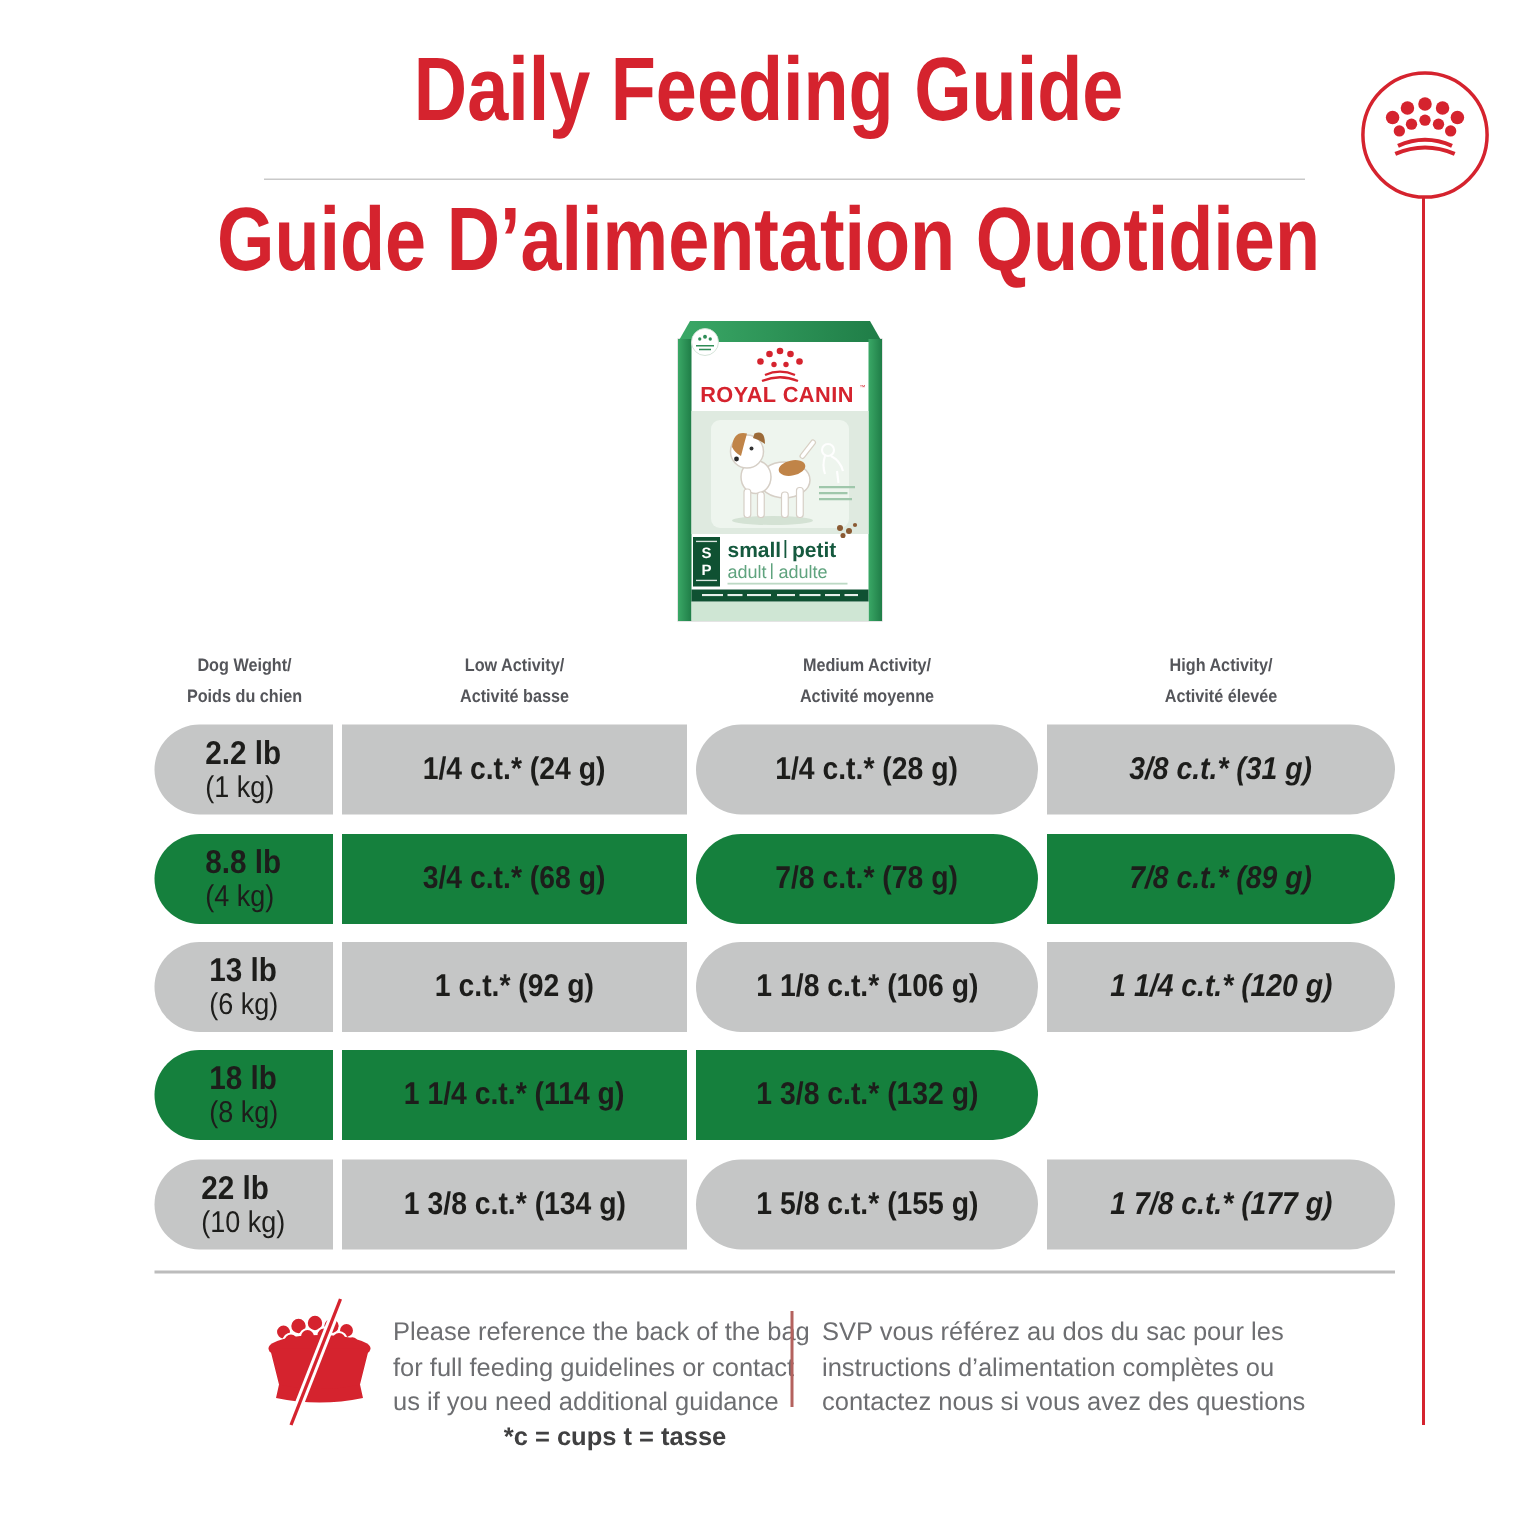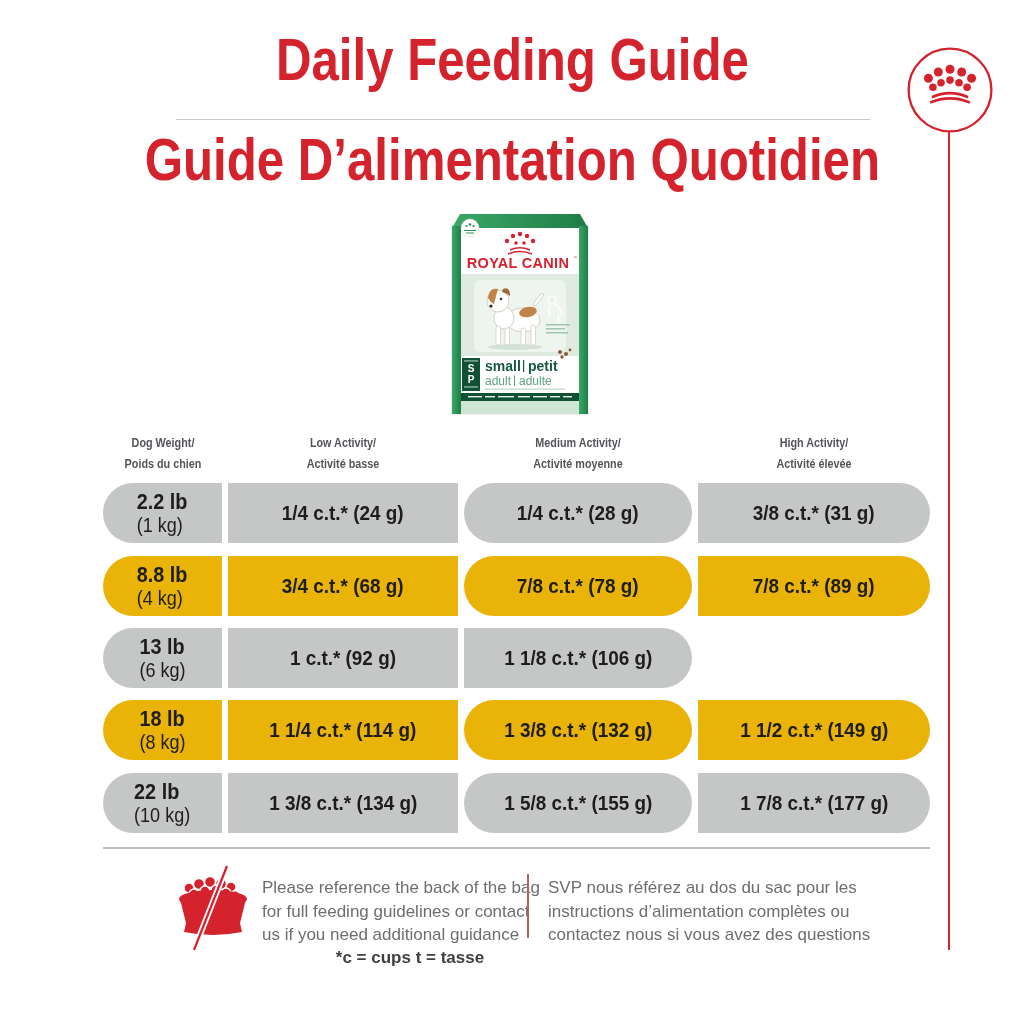--- a/index.html
+++ b/index.html
@@ -22,23 +22,23 @@
   
   .brand-line{left:948px;top:132px;width:2px;height:818px;background:#d5232e;}
 
   
   .col-header{top:433px;width:200px;text-align:center;color:#54555a;font-weight:700;
     font-size:12px;line-height:21px;}
   
   .feed-row{left:103px;width:827px;height:60px;display:flex;gap:6px;}
   .cell{display:flex;flex-direction:column;justify-content:center;align-items:center;
     color:#1d1d1b;}
-  .c1{width:119px;} .c2{width:230px;} .c3{width:228px;border-radius:30px;} .c4{width:232px;}
+  .c1{width:119px;} .c2{width:230px;} .c3{width:228px;border-radius:30px;} .c4{width:232px;font-style:italic;}
   .row-dark .cell{background:#c5c6c6;}
-  .row-light .cell{background:#eab308;}
+  .row-light .cell{background:#15803d;}
   .cell:first-child{border-radius:30px 0 0 30px;}
   .cell:last-child{border-radius:0 30px 30px 0;}
   .w-lb{font-size:22px;font-weight:700;line-height:24px;}
   .w-kg{font-size:20px;font-weight:400;line-height:22px;}
   .val{font-size:21px;font-weight:700;}
 
   
   .footer-divider{left:103px;top:847px;width:827px;height:0;border-top:2px solid #bcbcbc;}
   .note{color:#6d6e71;font-size:17px;line-height:23.5px;}
   .note-divider{left:527px;top:874px;width:2px;height:64px;background:#b4625e;}
@@ -251,36 +251,36 @@
           <div class="w-lb">13 lb</div>
           <div class="w-kg">(6 kg)</div>
         </div>
       </div>
     <div class="cell c2">
         <span class="cond val">1 c.t.* (92 g)</span>
       </div>
     <div class="cell c3">
         <span class="cond val">1 1/8 c.t.* (106 g)</span>
       </div>
+    <div class="cell c4">
+        <span class="cond val">1 1/4 c.t.* (120 g)</span>
+      </div>
   </div>
   <div class="abs feed-row row-light" style="top:700px;">
     <div class="cell c1">
         <div class="cond">
           <div class="w-lb">18 lb</div>
           <div class="w-kg">(8 kg)</div>
         </div>
       </div>
     <div class="cell c2">
         <span class="cond val">1 1/4 c.t.* (114 g)</span>
       </div>
     <div class="cell c3">
         <span class="cond val">1 3/8 c.t.* (132 g)</span>
-      </div>
-    <div class="cell c4">
-        <span class="cond val">1 1/2 c.t.* (149 g)</span>
       </div>
   </div>
   <div class="abs feed-row row-dark" style="top:773px;">
     <div class="cell c1">
         <div class="cond">
           <div class="w-lb">22 lb</div>
           <div class="w-kg">(10 kg)</div>
         </div>
       </div>
     <div class="cell c2">
@@ -323,20 +323,20 @@
 
   <div class="abs note" style="left:262px;top:876px;">
     <div>Please reference the back of the bag</div>
     <div>for full feeding guidelines or contact</div>
     <div>us if you need additional guidance</div>
   </div>
 
   <div class="abs note-divider"></div>
 
   <div class="abs note" style="left:548px;top:876px;">
-    <div>SVP nous référez au dos du sac pour les</div>
+    <div>SVP vous référez au dos du sac pour les</div>
     <div>instructions d’alimentation complètes ou</div>
     <div>contactez nous si vous avez des questions</div>
   </div>
 
   <div class="abs legend">*c = cups t = tasse</div>
 
 </div>
 
 </body></html>

